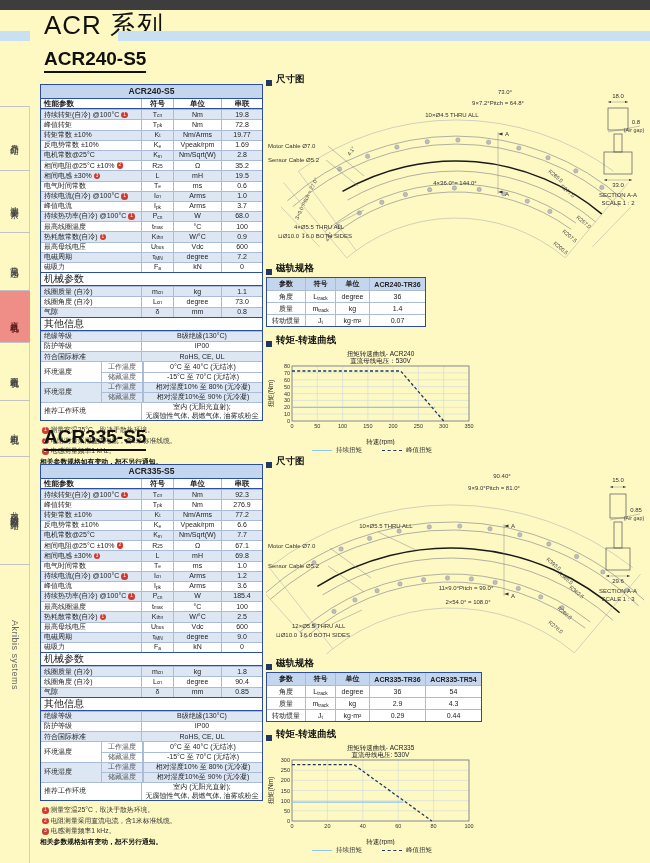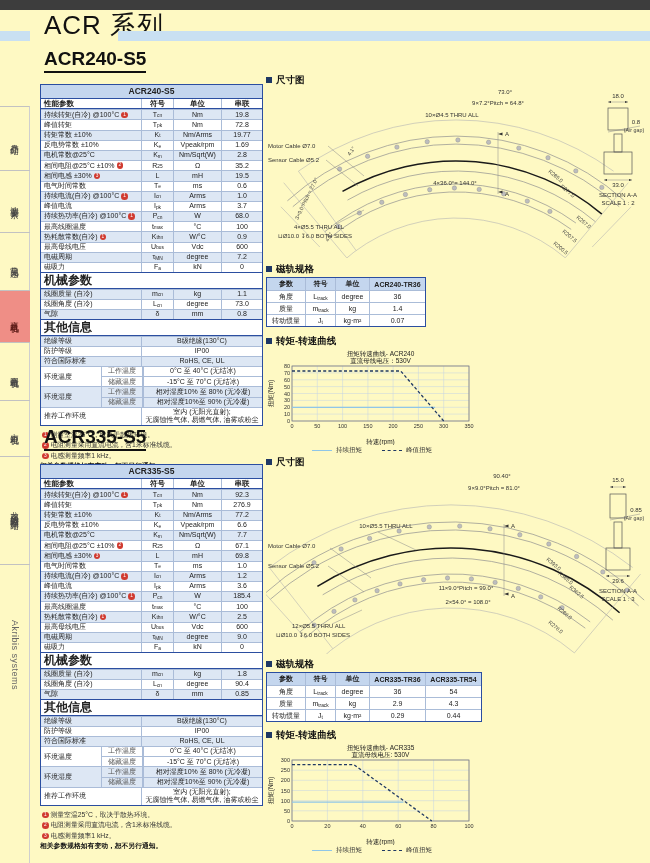--- a/index.html
+++ b/index.html
@@ -27,21 +27,21 @@
   .right-col{position:absolute;left:266px;width:384px;}
   
   .spec{border:1.5px solid #2b4ea0;background:#fff;font-size:7px;line-height:1.2;}
   .trow{display:flex;min-height:9.2px;align-items:stretch;border-top:0.5px solid #aabcd8;}
   .trow.title{border-top:none;background:#c4d6ee;font-weight:bold;font-size:8.5px;
               justify-content:center;align-items:center;min-height:13px;}
   .trow.thead{font-weight:bold;font-size:7.5px;background:#fff;border-top:1px solid #2b4ea0;
               border-bottom:1px solid #2b4ea0;}
   .trow.lt{background:#dde7f4;}
   .trow.w{background:#fff;}
-  .trow.secrow{font-weight:bold;font-size:12px;background:#fff;border-top:1px solid #2b4ea0;
+  .trow.secrow{font-weight:normal;font-size:10px;background:#fff;border-top:1px solid #2b4ea0;
                border-bottom:1px solid #2b4ea0;min-height:10.5px;}
   .c{display:flex;align-items:center;padding:0 3px;box-sizing:border-box;}
   .c + .c{border-left:0.5px solid #aabcd8;}
   .c.p{width:100px;}
   .c.s{width:32px;justify-content:center;}
   .c.u{width:48px;justify-content:center;}
   .c.v{flex:1;justify-content:center;}
   .c.full{width:100%;padding-left:3px;}
   .c.rest{flex:1;justify-content:center;flex-direction:column;text-align:center;}
   .dual{padding:0;}
@@ -54,21 +54,21 @@
   .drow .dv{flex:1;justify-content:center;}
   .tall{min-height:17px;}
   .spec sub{font-size:4.8px;position:relative;top:1.6px;line-height:1;}
   .mark{display:inline-block;width:6.5px;height:6.5px;border-radius:50%;background:#d03a2f;color:#fff;
         font-size:4.8px;line-height:6.5px;text-align:center;margin-left:2px;flex:none;}
   
   .notes{margin-top:4px;font-size:6.8px;line-height:1.55;color:#333;}
   .notes .nline{display:flex;align-items:center;gap:2px;}
   .notes .bold{font-weight:bold;color:#111;}
   
-  .blk-head{font-size:9.5px;font-weight:bold;color:#111;display:flex;align-items:center;gap:4px;height:12px;}
+  .blk-head{font-size:9.5px;font-weight:bold;color:#111;display:flex;align-items:flex-end;gap:4px;height:12px;}
   .sq{width:6px;height:6px;background:#1f3864;flex:none;display:inline-block;}
   
   .figure{display:block;margin-top:2px;}
   .figure .dim{fill:none;stroke:#b3b3b3;stroke-width:0.6;}
   .figure .thin{fill:none;stroke:#8f8f8f;stroke-width:0.7;}
   .figure .dark{fill:none;stroke:#1a1a1a;stroke-width:1.5;}
   .figure .lead{stroke:#888;stroke-width:0.5;}
   .figure .fan{stroke:#b0b0b0;stroke-width:0.55;}
   .figure text{font-size:6px;fill:#333;font-family:"Liberation Sans","DejaVu Sans",sans-serif;}
   .figure text.sm{font-size:5.3px;fill:#444;}

